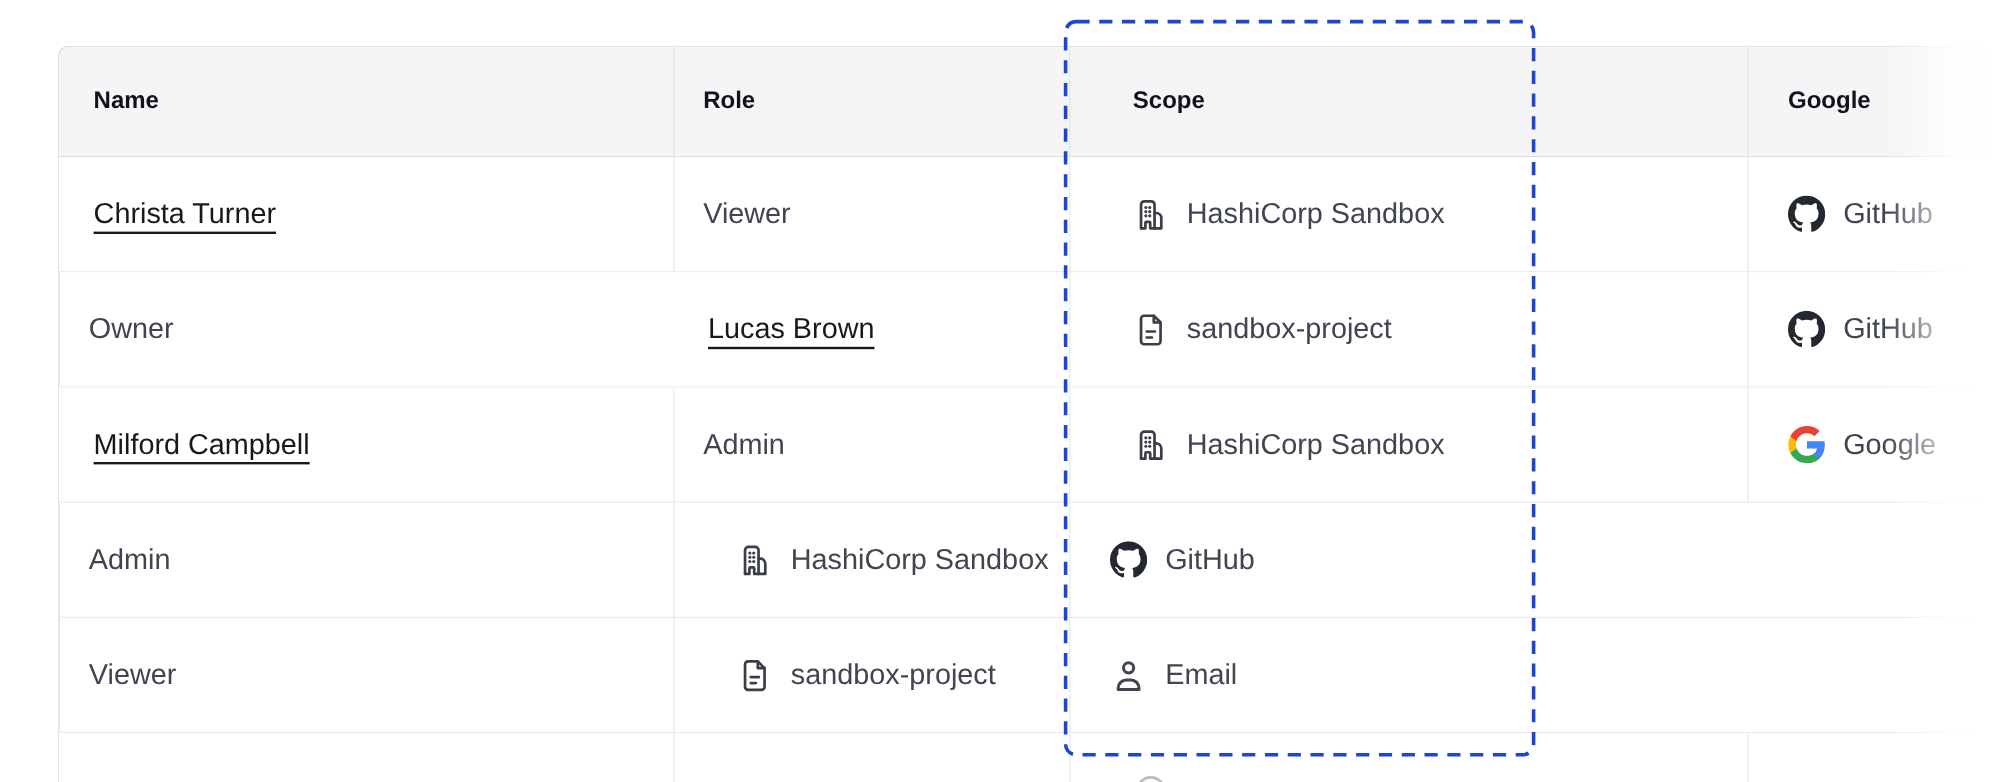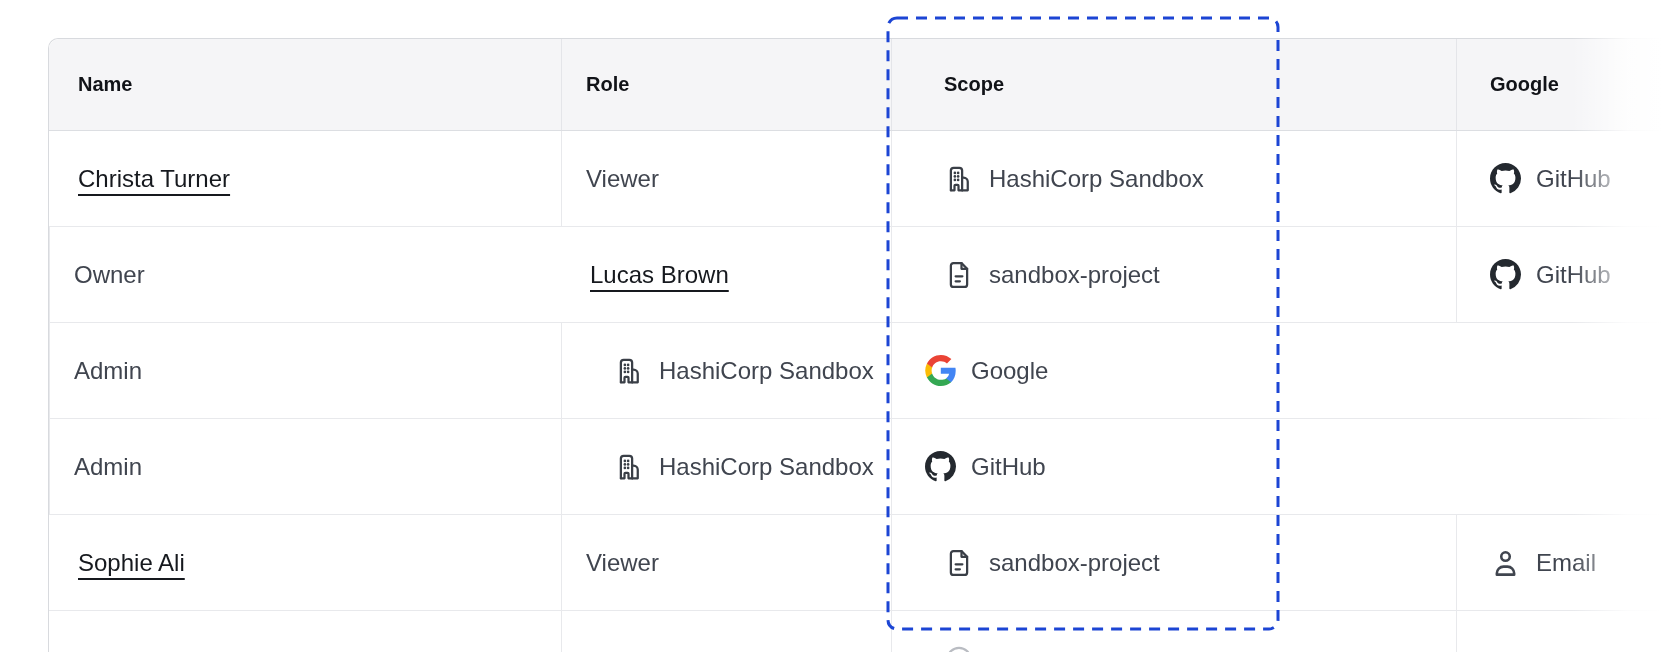--- a/index.html
+++ b/index.html
@@ -124,20 +124,23 @@
       </div>
       <div class="td col-4">
         <svg class="method-icon" viewBox="0 0 16 16">
             <use href="#ico-github" fill="#24292f"></use>
           </svg>
         <span>GitHub</span>
       </div>
     </div>
 
     <div class="trow">
+      <div class="td col-1">
+          <a class="name-link">Milford Campbell</a>
+        </div>
       <div class="td col-2">
           <span>Admin</span>
         </div>
       <div class="td col-3">
         <svg class="cell-icon" viewBox="0 0 24 24">
             <use href="#ico-org"></use>
           </svg>
         <span>HashiCorp Sandbox</span>
       </div>
       <div class="td col-4">
@@ -163,23 +166,20 @@
       </div>
       <div class="td col-4">
         <svg class="method-icon" viewBox="0 0 16 16">
             <use href="#ico-github" fill="#24292f"></use>
           </svg>
         <span>GitHub</span>
       </div>
     </div>
 
     <div class="trow">
-      <div class="td col-1">
-          <a class="name-link">Sophie Ali</a>
-        </div>
       <div class="td col-2">
           <span>Viewer</span>
         </div>
       <div class="td col-3">
         <svg class="cell-icon" viewBox="0 0 24 24">
             <use href="#ico-file"></use>
           </svg>
         <span>sandbox-project</span>
       </div>
       <div class="td col-4">

